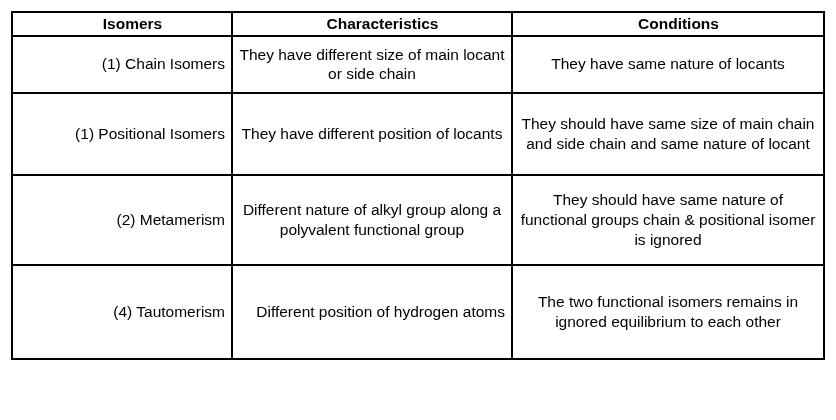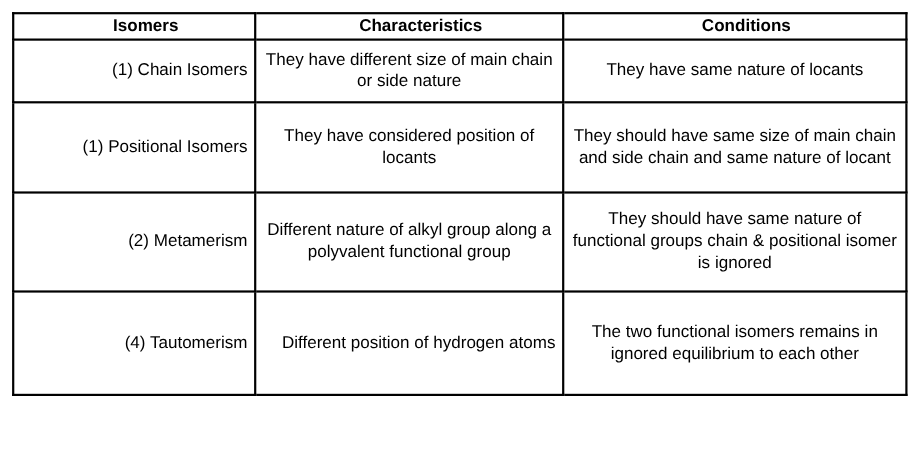--- a/index.html
+++ b/index.html
@@ -69,26 +69,26 @@
     <thead>
       <tr>
         <th>Isomers</th>
         <th>Characteristics</th>
         <th>Conditions</th>
       </tr>
     </thead>
     <tbody>
       <tr class="row-1">
         <td class="align-left">(1) Chain Isomers</td>
-        <td class="align-center">They have different size of main chain or side nature</td>
+        <td class="align-center">They have different size of main locant or side chain</td>
         <td class="align-center">They have same nature of locants</td>
       </tr>
       <tr class="row-2">
         <td class="align-left">(1) Positional Isomers</td>
-        <td class="align-center">They have considered position of locants</td>
+        <td class="align-center">They have different position of locants</td>
         <td class="align-center">They should have same size of main chain and side chain and same nature of locant</td>
       </tr>
       <tr class="row-4">
         <td class="align-left">(2) Metamerism</td>
         <td class="align-center">Different nature of alkyl group along a polyvalent functional group</td>
         <td class="align-center">They should have same nature of functional groups chain &amp; positional isomer is ignored</td>
       </tr>
       <tr class="row-5">
         <td class="align-left">(4) Tautomerism</td>
         <td class="align-left">Different position of hydrogen atoms</td>

